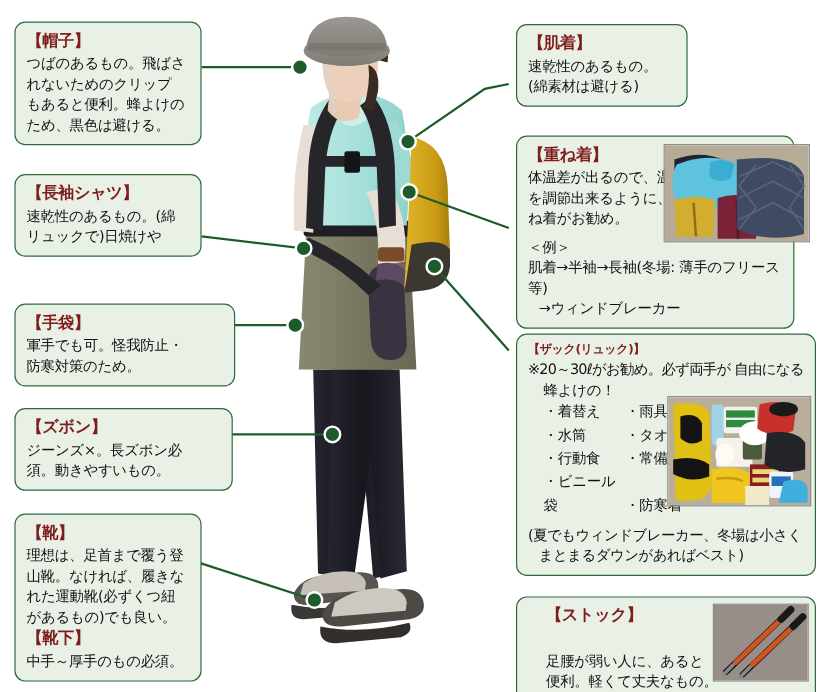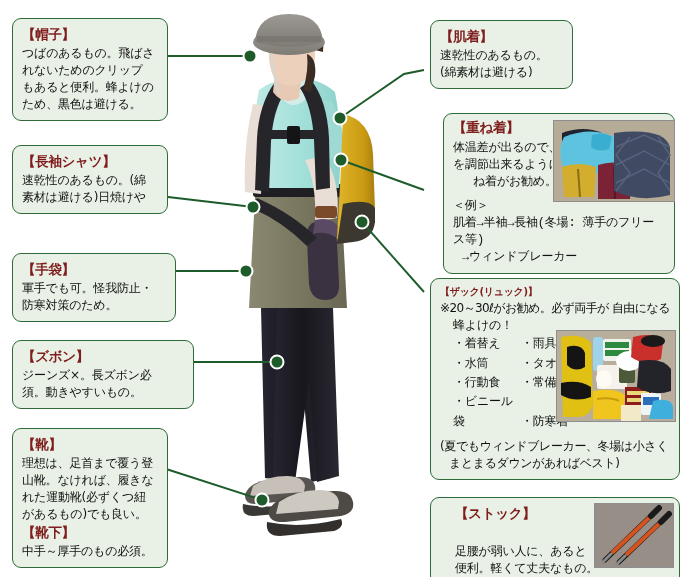--- a/index.html
+++ b/index.html
@@ -178,24 +178,24 @@
     <span class="ttl">【帽子】</span>
     <p>つばのあるもの。飛ばさ</p>
     <p>れないためのクリップ</p>
     <p>もあると便利。蜂よけの</p>
     <p>ため、黒色は避ける。</p>
   </div>
 
   <div class="box" style="left:12px;top:145px;width:156px;">
     <span class="ttl">【長袖シャツ】</span>
     <p>速乾性のあるもの。(綿</p>
-    <p>素材は避ける)日焼けや</p>
-  </div>
-
-  <div class="box" style="left:12px;top:253px;width:164px;">
+    <p>リュックで)日焼けや</p>
+  </div>
+
+  <div class="box" style="left:12px;top:253px;width:184px;">
     <span class="ttl">【手袋】</span>
     <p>軍手でも可。怪我防止・</p>
     <p>防寒対策のため。</p>
   </div>
 
   <div class="box" style="left:12px;top:340px;width:182px;">
     <span class="ttl">【ズボン】</span>
     <p>ジーンズ×。長ズボン必</p>
     <p>須。動きやすいもの。</p>
   </div>
@@ -209,25 +209,25 @@
     <span class="ttl">【靴下】</span>
     <p>中手～厚手のもの必須。</p>
   </div>
 
   <div class="box" style="left:430px;top:20px;width:143px;">
     <span class="ttl">【肌着】</span>
     <p>速乾性のあるもの。</p>
     <p>(綿素材は避ける)</p>
   </div>
 
-  <div class="box" style="left:443px;top:113px;width:232px;font-family:Liberation Mono, monospace;">
+  <div class="box" style="left:430px;top:113px;width:232px;">
     <span class="ttl">【重ね着】</span>
     <p style="width:134px;">体温差が出るので、温度</p>
     <p style="width:134px;">を調節出来るように、重</p>
-    <p style="width:134px;margin-left:20px;">ね着がお勧め。</p>
+    <p style="width:134px;">ね着がお勧め。</p>
     <div class="gap"></div>
     <p>＜例＞</p>
     <p>肌着→半袖→長袖(冬場: 薄手のフリース等)</p>
     <p class="ind2">→ウィンドブレーカー</p>
   </div>
 
   <svg class="thumb" style="left:553px;top:120px;width:120px;height:80px;" viewBox="0 0 120 80">
     <rect width="120" height="80" fill="#b6ab97"></rect>
     <path d="M8 12 q22 -8 40 0 l-2 18 q-20 6 -38 -2z" fill="#1f2430"></path>
     <path d="M10 16 q30 -12 54 2 q8 18 2 30 q-30 10 -58 -4 q-4 -18 2 -28z" fill="#5ec3de"></path>

